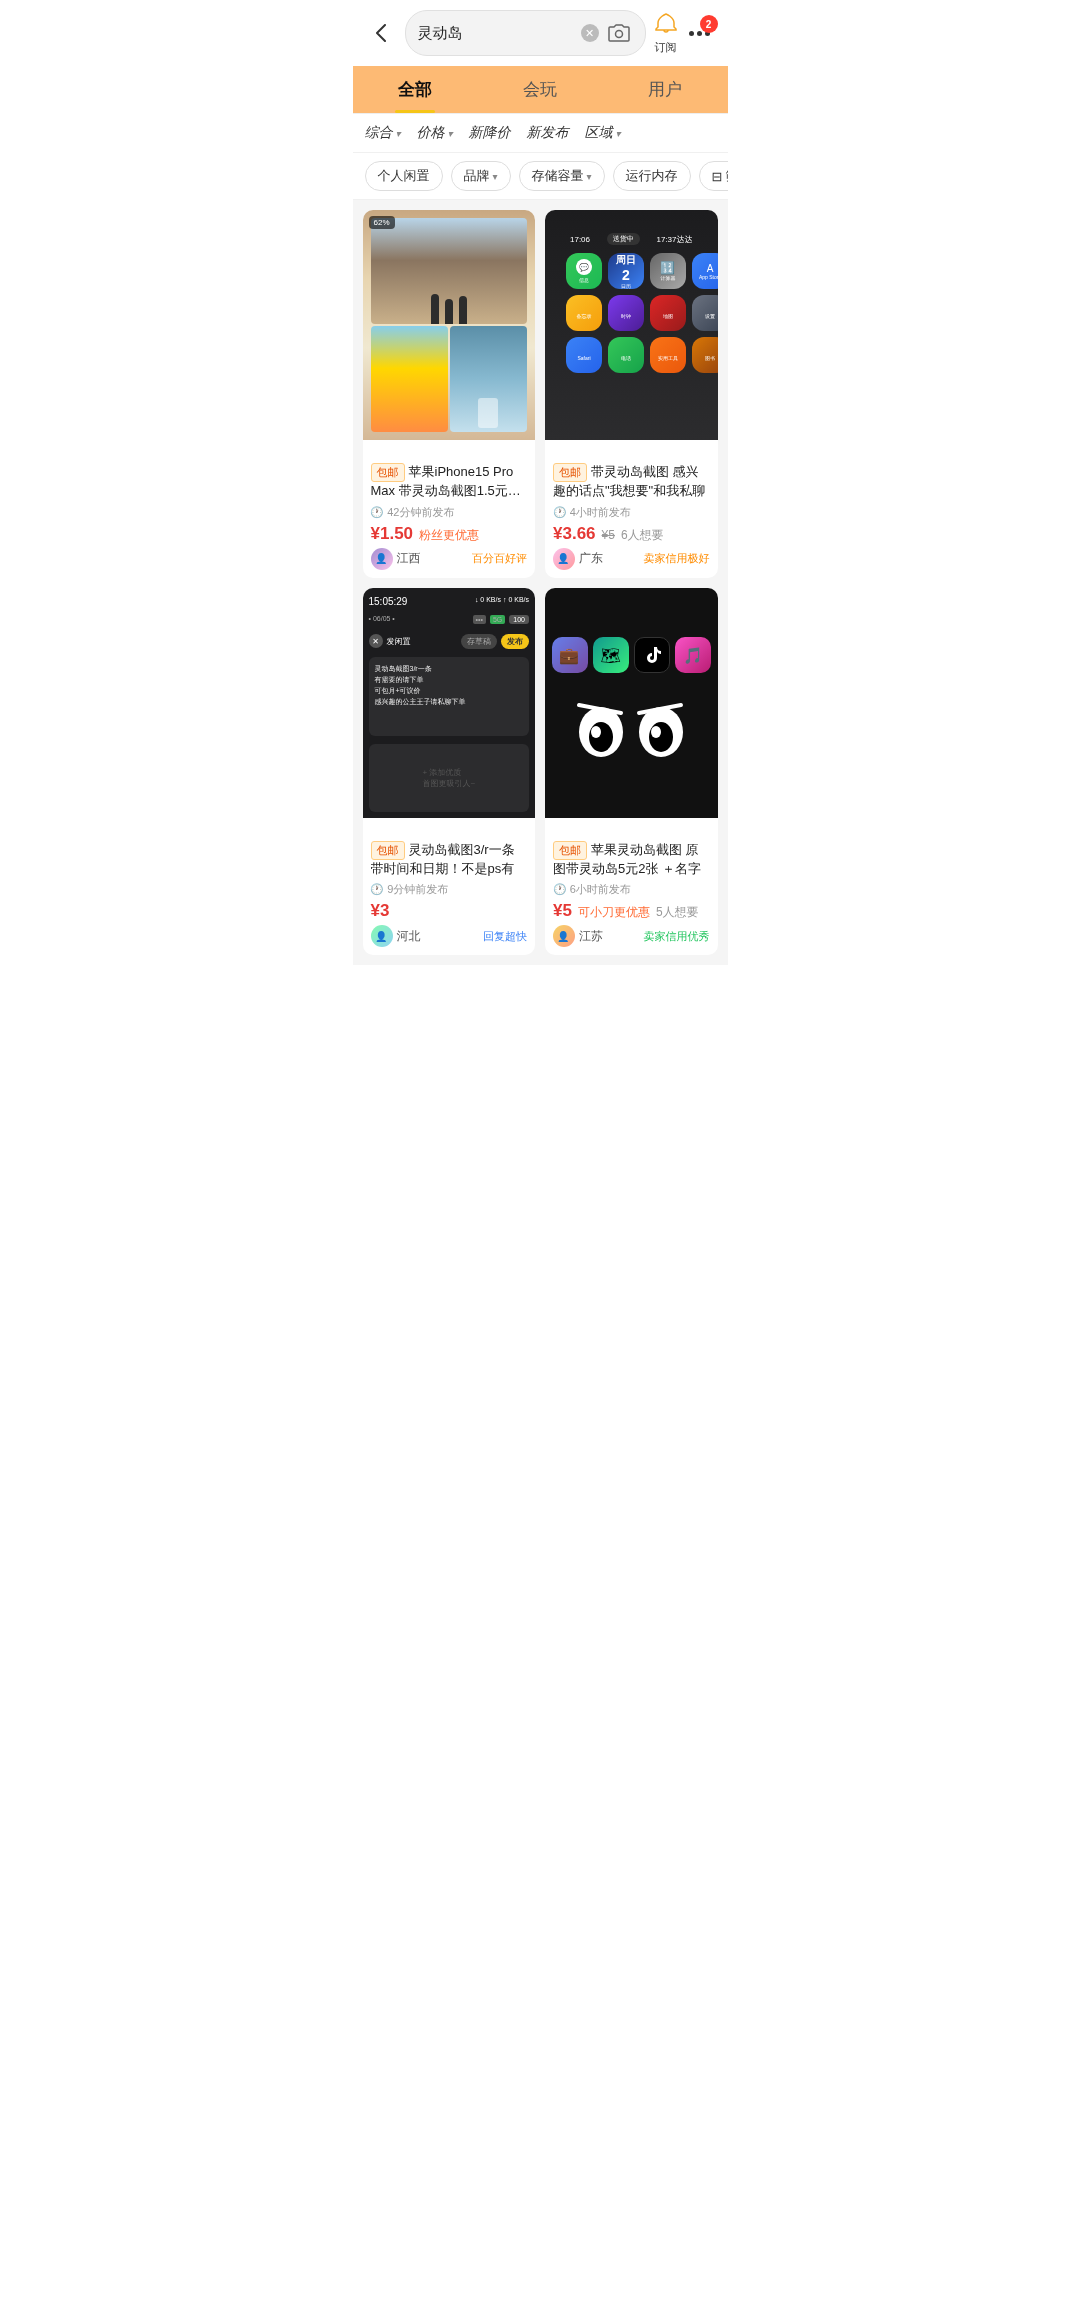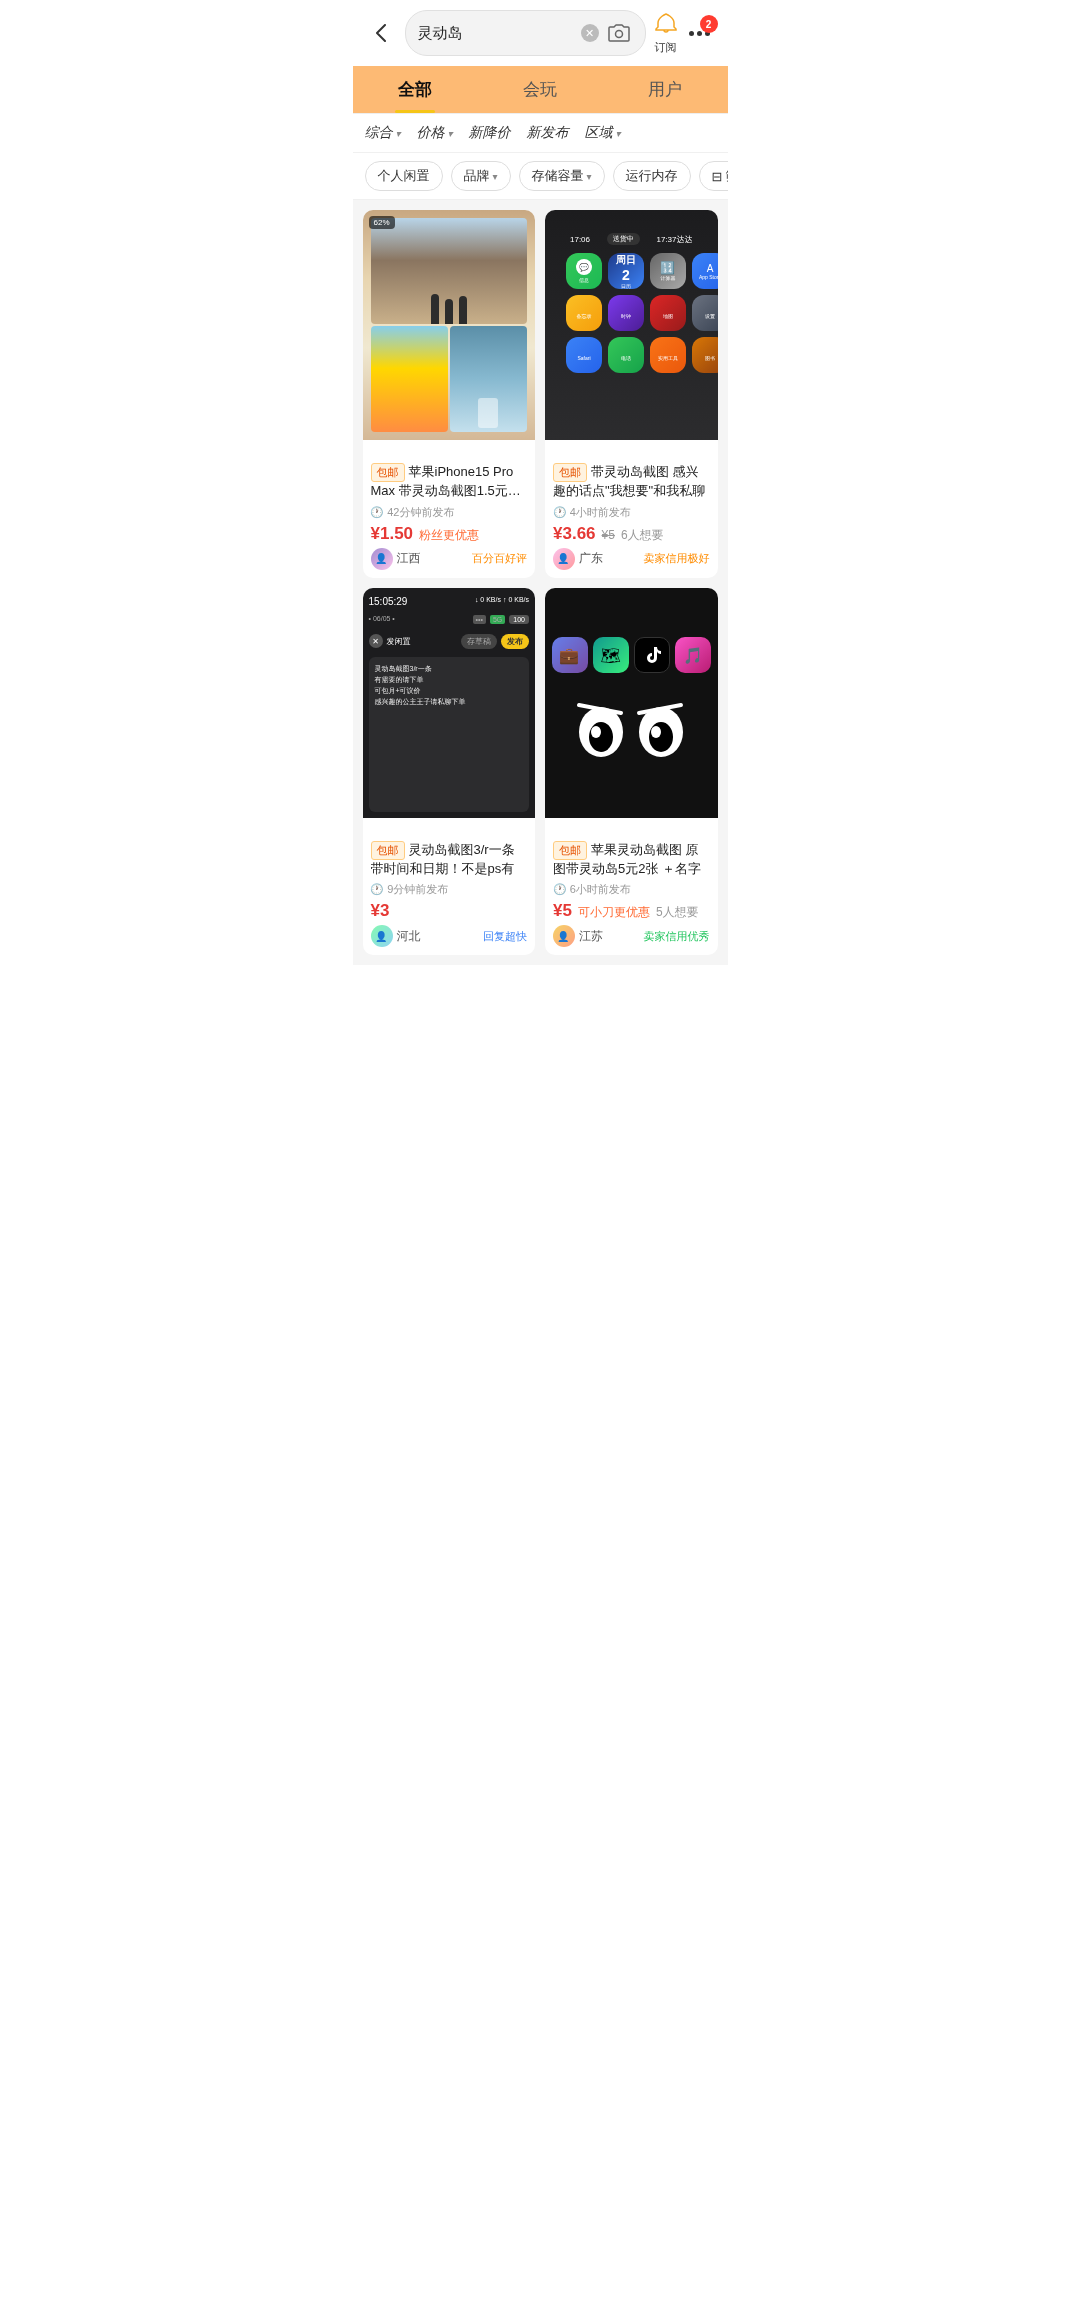--- a/index.html
+++ b/index.html
@@ -768,20 +768,23 @@
           </div>
         </div>
         <div class="content-mock">
           <div style="font-size:7px;color:#eee;line-height:1.6;">
             灵动岛截图3/r一条<br>
             有需要的请下单<br>
             可包月+可议价<br>
             感兴趣的公主王子请私聊下单
           </div>
         </div>
+        <div style="flex:1;background:#2c2c2e;border-radius:6px;margin-top:4px;display:flex;align-items:center;justify-content:center;color:#555;font-size:8px;">
+          + 添加优质<br>首图更吸引人~
+        </div>
       </div>
     </div>
     <div class="product-info">
       <div class="product-title">
         <span class="badge-tag baoyou">包邮</span><span>灵动岛截图3/r一条带时间和日期！不是ps有</span>
       </div>
       <div class="time-row">
         <span class="clock-icon">🕐</span>
         <span>9分钟前发布</span>
       </div>

